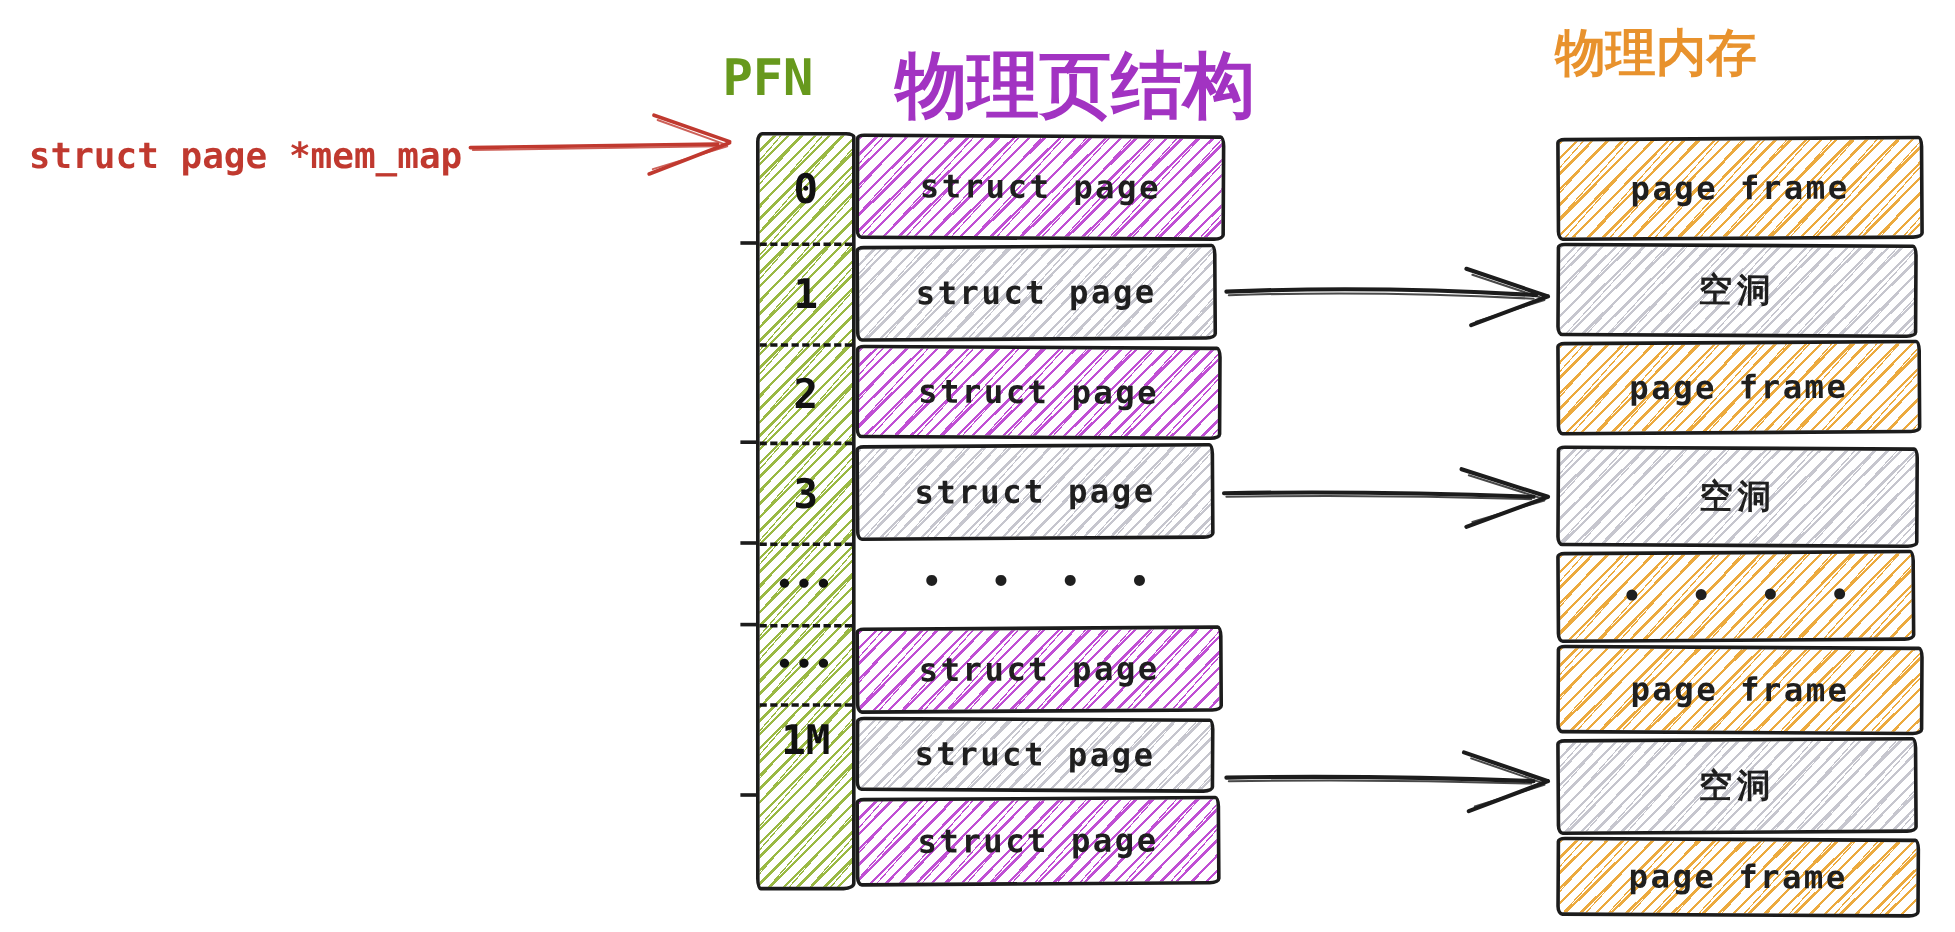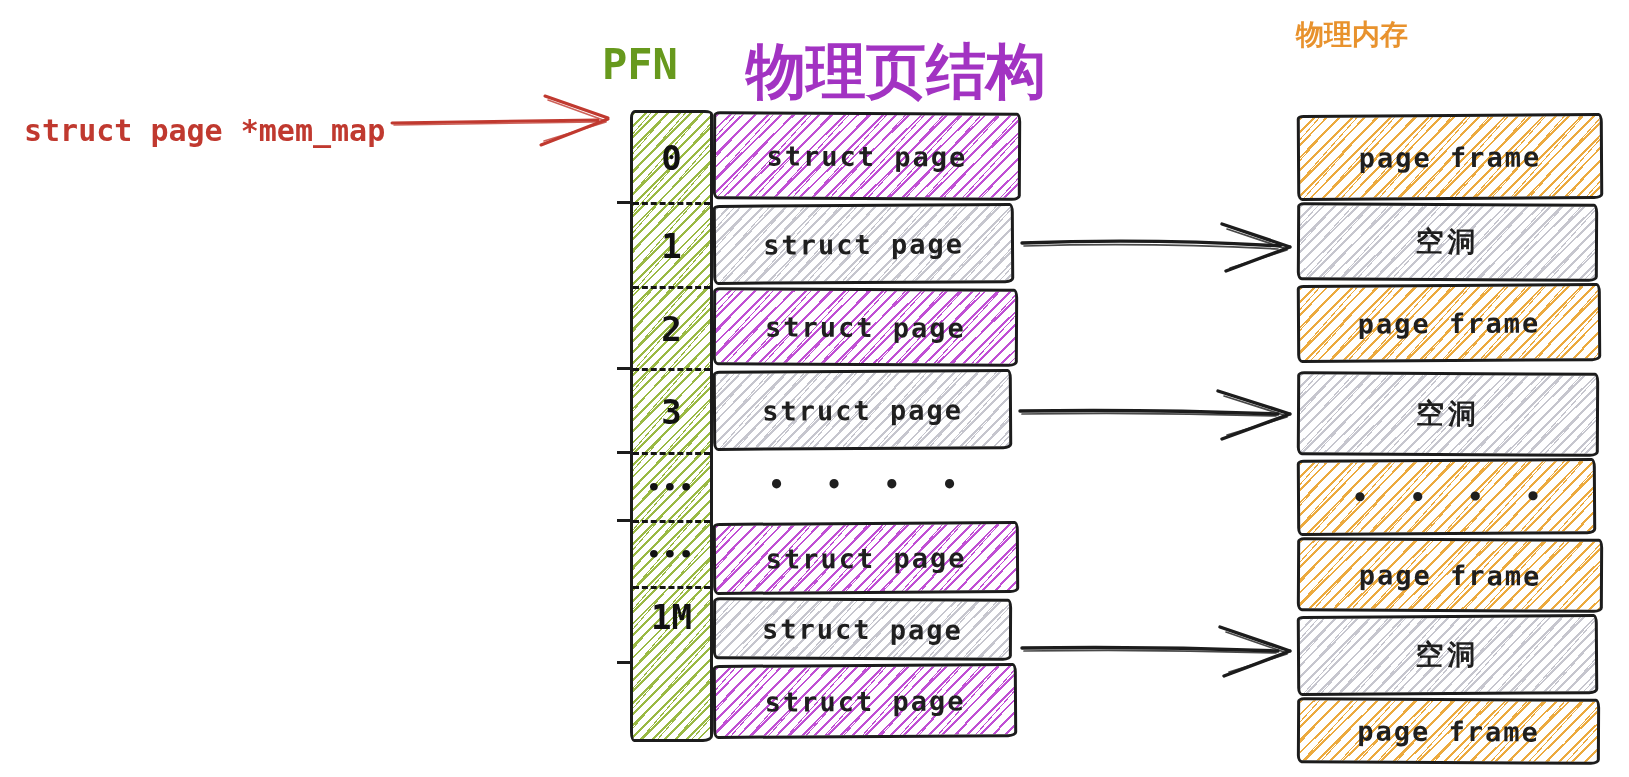--- a/index.html
+++ b/index.html
@@ -15,21 +15,21 @@
   .mono{font-family:"DejaVu Sans Mono","Liberation Mono",monospace;}
 
   
   .memmap-label{
     position:absolute; left:24px; top:113px; font-size:30px; font-weight:bold;
     color:var(--red); letter-spacing:0px; white-space:nowrap;
   }
   .hdr{position:absolute; font-weight:bold; white-space:nowrap;}
   .hdr-pfn{left:602px; top:40px; font-size:42px; color:var(--green-title);}
   .hdr-struct{left:746px; top:32px; font-size:60px; color:var(--purple-title);}
-  .hdr-mem{left:1296px; top:16px; font-size:28px; color:var(--orange-title);}
+  .hdr-mem{left:1296px; top:16px; font-size:42px; color:var(--orange-title);}
 
   
   .hatch-green{background-image:
     repeating-linear-gradient(135deg, var(--green-hatch) 0 2px, transparent 2px 8px),
     repeating-linear-gradient(131deg, var(--green-hatch) 0 1px, transparent 1px 13px);}
   .hatch-purple{background-image:
     repeating-linear-gradient(135deg, var(--purple-hatch) 0 2px, transparent 2px 9px),
     repeating-linear-gradient(132deg, var(--purple-hatch) 0 1px, transparent 1px 14px);}
   .hatch-orange{background-image:
     repeating-linear-gradient(135deg, var(--orange-hatch) 0 2px, transparent 2px 9px),

